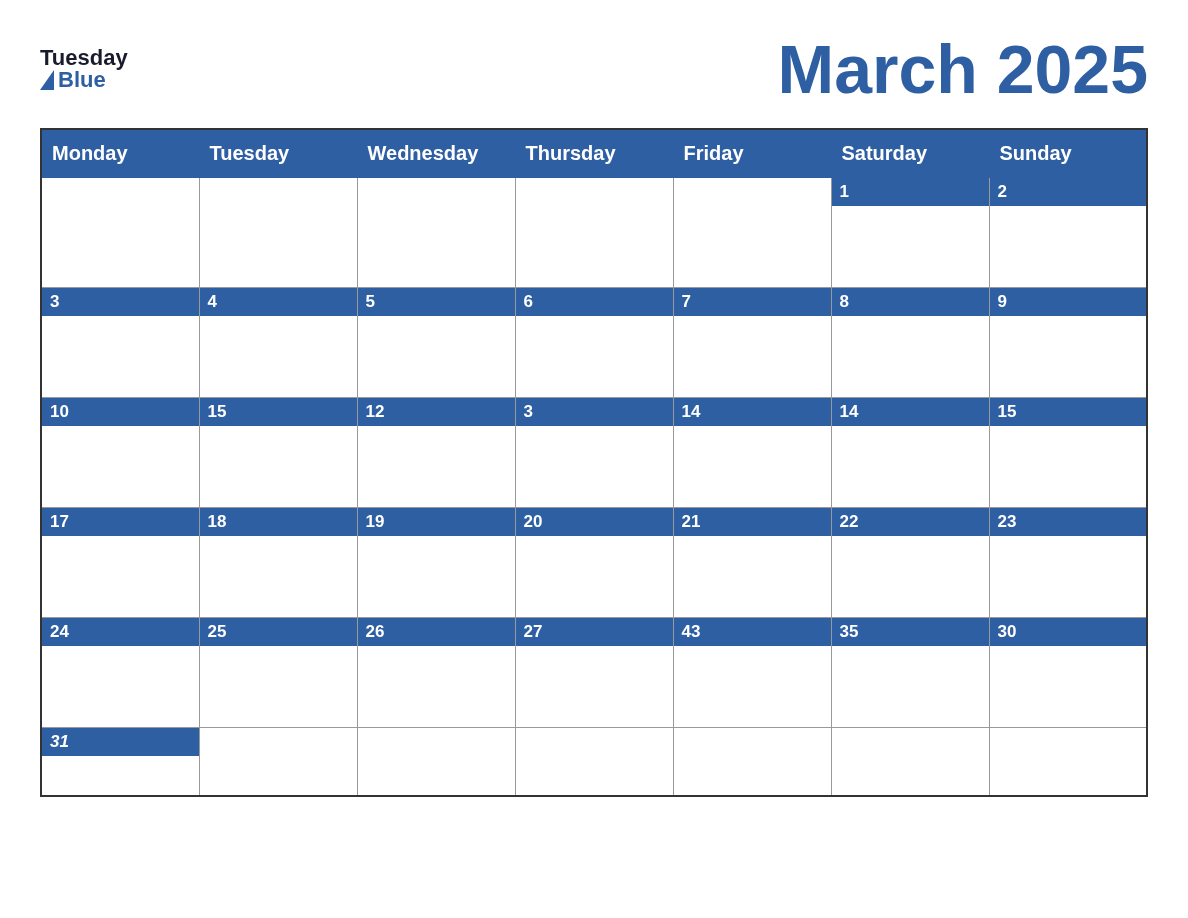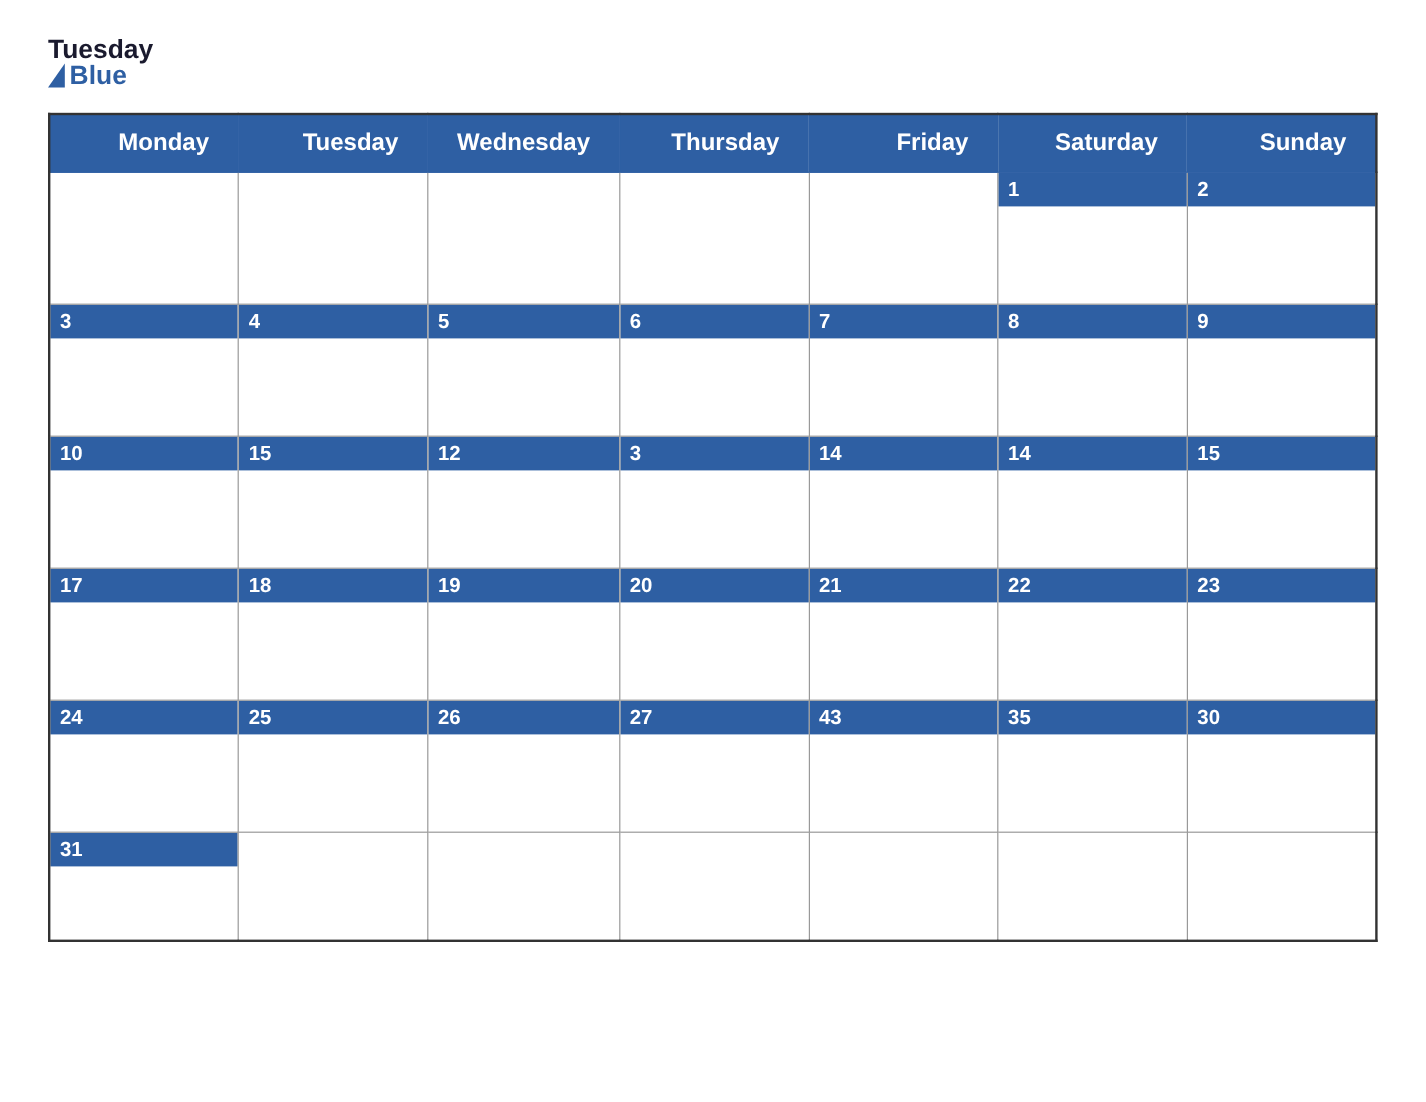--- a/index.html
+++ b/index.html
@@ -55,22 +55,22 @@
     .calendar {
       width: 100%;
       border-collapse: collapse;
       border: 2px solid #333;
     }
     .calendar th {
       background-color: #2e5fa3;
       color: #fff;
       font-size: 20px;
       font-weight: bold;
-      text-align: right;
-      padding: 12px 24px;
+      text-align: left;
+      padding: 12px 10px;
       border: 1px solid #2e5fa3;
     }
     .calendar td {
       border: 1px solid #999;
       vertical-align: top;
       width: calc(100% / 7);
       height: 110px;
       padding: 0;
     }
     .day-number {
@@ -83,34 +83,36 @@
       width: 100%;
     }
     .day-number.empty {
       background-color: transparent;
       color: transparent;
     }
     td.empty-day .day-number {
       background-color: transparent;
     }
     .last-row td {
-      height: 90px;
+      height: 68px;
+      font-style: italic;
     }
   </style>
 </head>
 <body>
 
 <div class="header">
   <div class="logo">
     <span class="logo-text-general">Tuesday</span>
     <div class="logo-bottom">
       <div class="logo-triangle"></div>
       <span class="logo-text-blue">Blue</span>
     </div>
   </div>
+  <div class="month-title">March 2025</div>
 </div>
 
 <table class="calendar">
   <thead>
     <tr>
     <th>Monday</th>
         <th>Tuesday</th>
         <th>Wednesday</th>
         <th>Thursday</th>
         <th>Friday</th>

